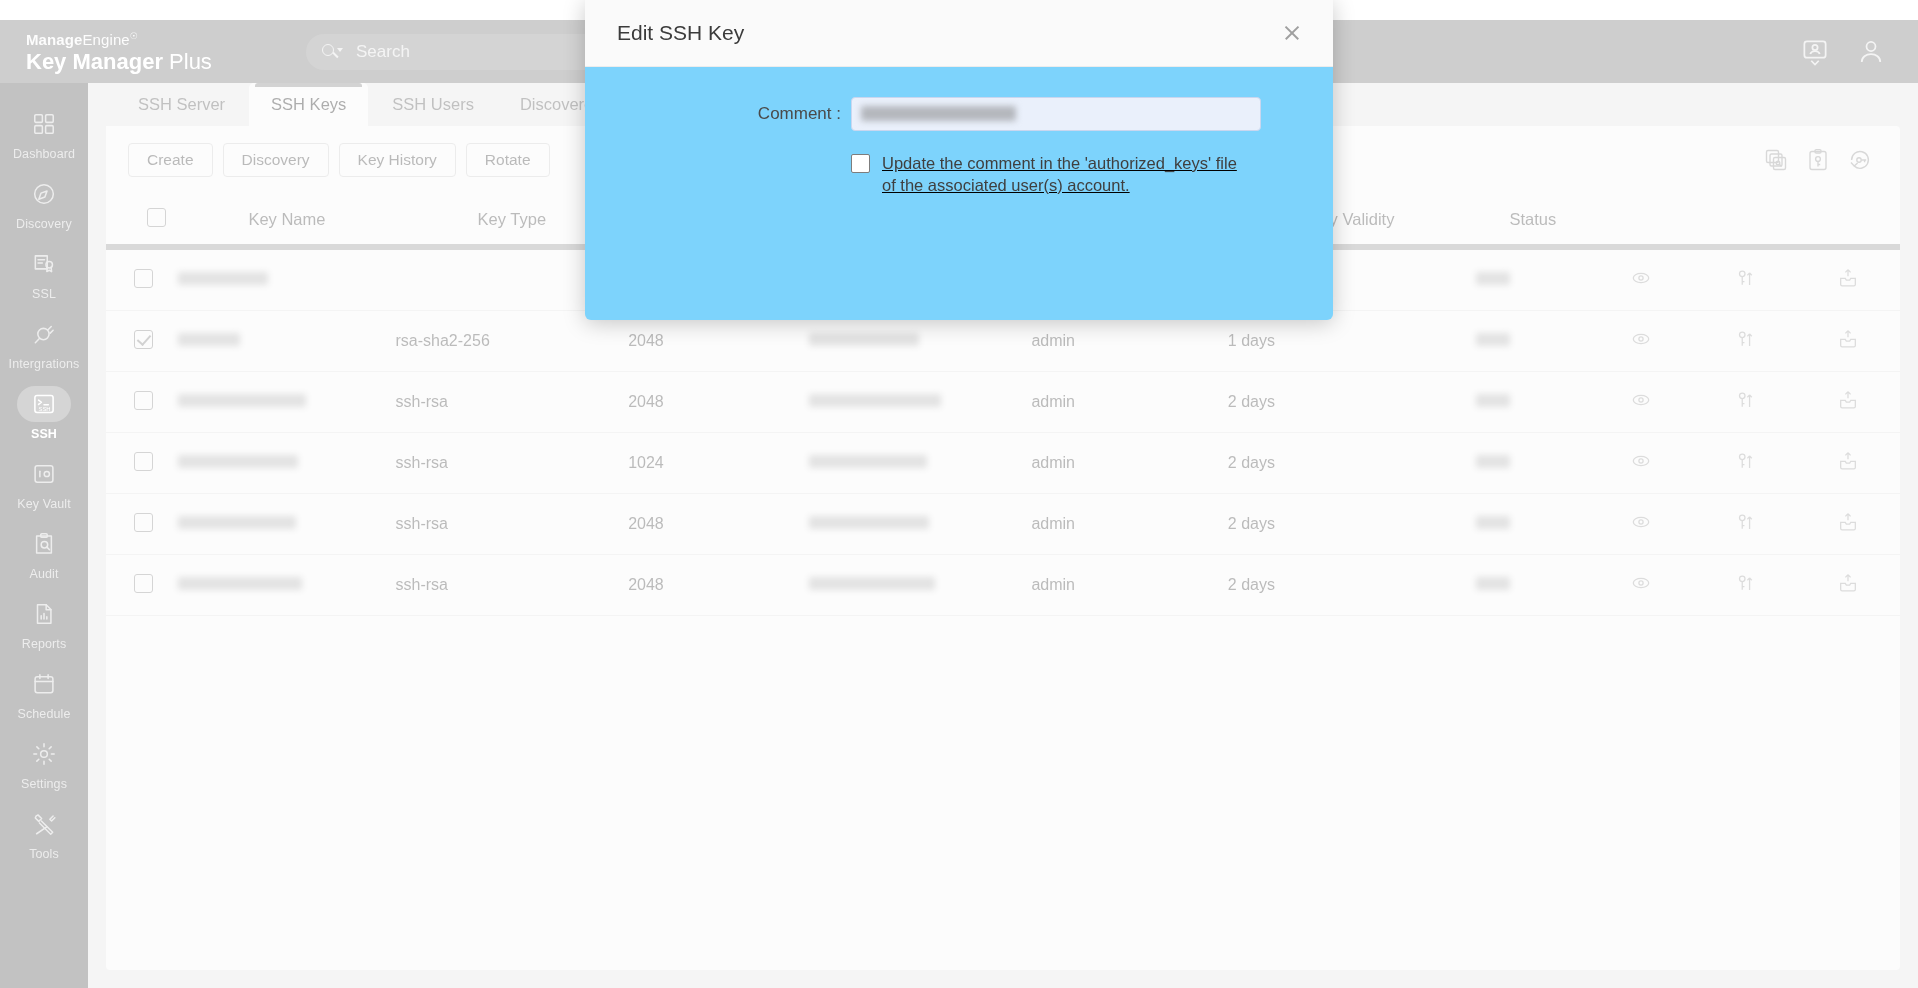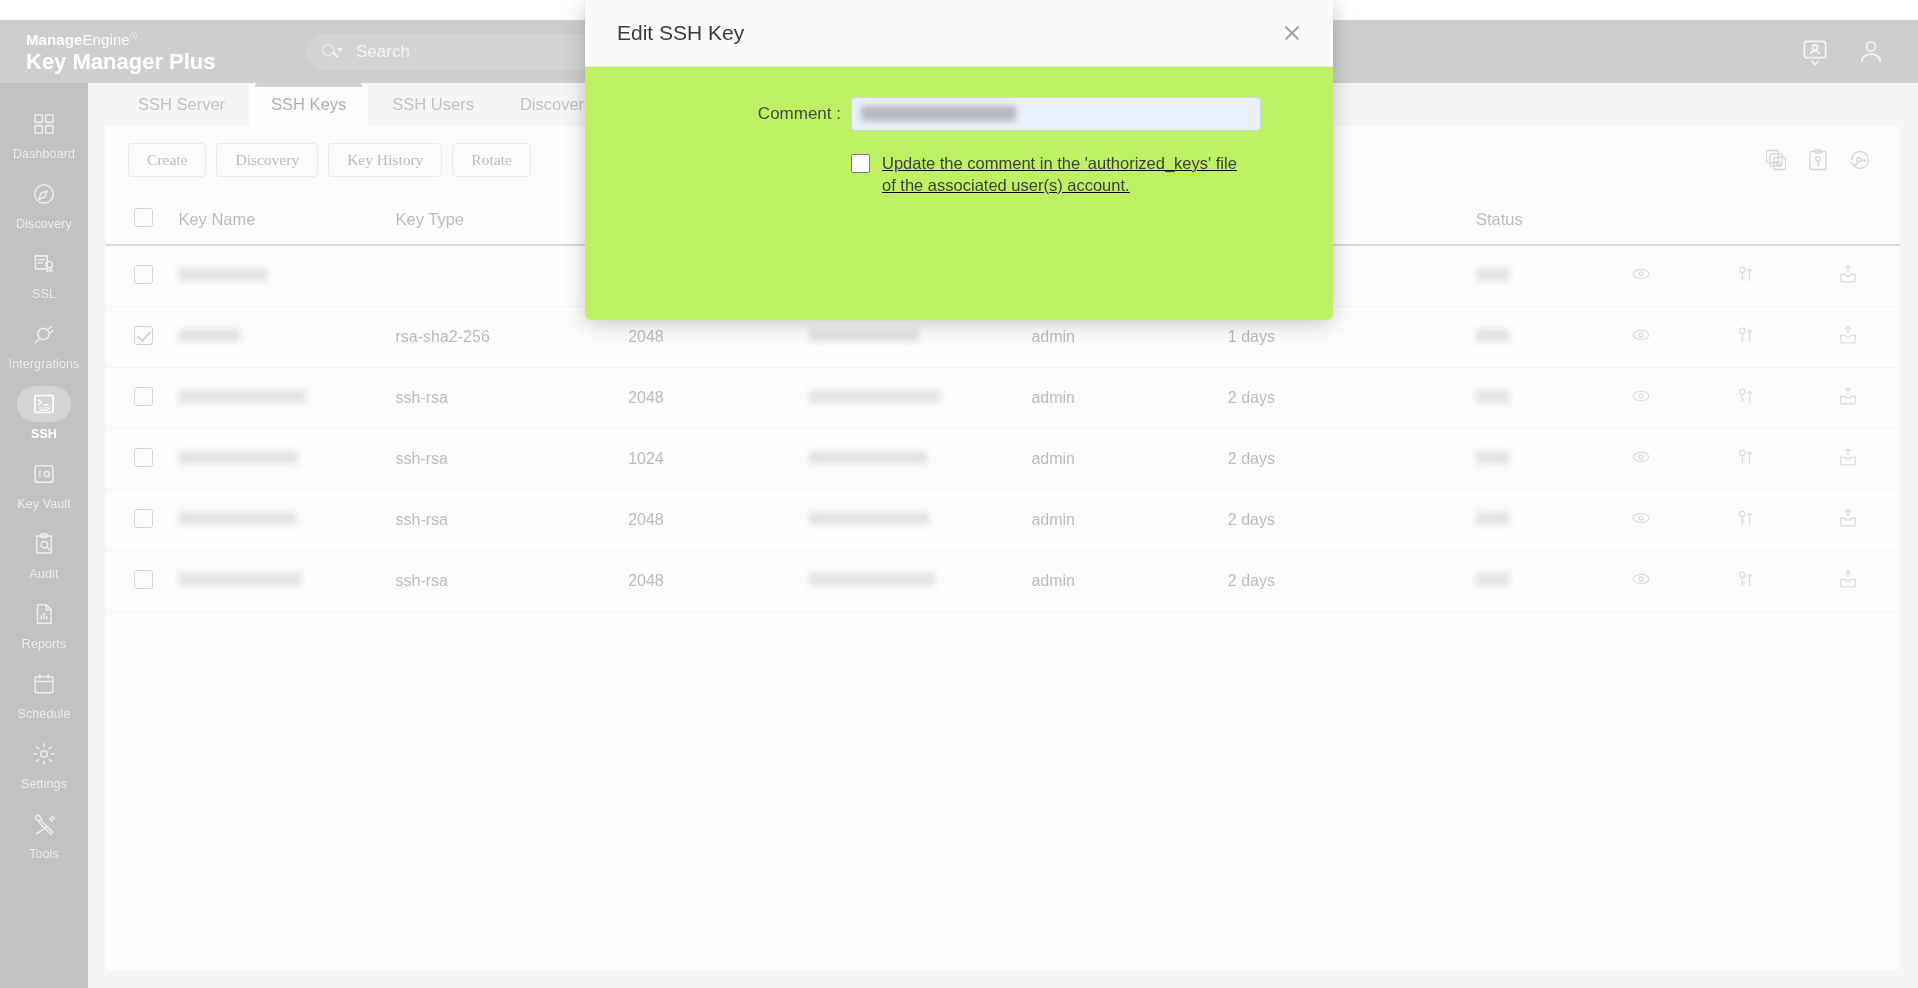--- a/index.html
+++ b/index.html
@@ -25,21 +25,21 @@
     display: flex; align-items: center;
   }
   .brand {
     width: 296px; padding-left: 26px; color: #ffffff; user-select: none;
   }
   .brand-top { font-size: 15px; letter-spacing: .1px; line-height: 17px; color: #f2f7f4; }
   .brand-top b { font-weight: 700; }
   .brand-top .reg { font-size: 9px; vertical-align: super; }
   .brand-main { font-size: 22px; line-height: 26px; margin-top: 1px; color: #ffffff; }
   .brand-main b { font-weight: 700; }
-  .brand-main span { font-weight: 700; }
+  .brand-main span { font-weight: 400; }
 
   .searchwrap {
     margin-left: 10px; width: 590px; height: 36px;
     background: rgba(255,255,255,0.13);
     border-radius: 18px;
     display: flex; align-items: center; padding: 0 16px;
   }
   .search-ic { width: 20px; height: 20px; position: relative; opacity: .85; }
   .search-ic .mag {
     position: absolute; left: 0; top: 2px; width: 12px; height: 12px;
@@ -100,30 +100,30 @@
   .tab.active::before {
     content: ""; position: absolute; left: 6px; right: 6px; top: 0; height: 4px;
     background: #63a487; border-radius: 3px 3px 0 0;
   }
   .panel { background: #f4f4f4; border-radius: 0 4px 4px 4px; height: calc(100% - 43px); }
 
   .toolbar { display: flex; align-items: center; padding: 17px 22px 0; }
   .tbtn {
     height: 34px; padding: 0 18px; border: 1px solid #cfcfcf; background: #f4f4f4;
     border-radius: 4px; font-size: 15.5px; color: #5a5a5a; margin-right: 10px;
-    font-family: Liberation Serif, serif; cursor: pointer;
+    font-family: Liberation Sans, sans-serif; cursor: pointer;
   }
   .tool-right { margin-left: auto; display: flex; gap: 18px; align-items: center; padding-right: 6px; }
   .tool-ic { width: 24px; height: 24px; opacity: .62; cursor: pointer; }
 
   
   table.grid { width: 100%; border-collapse: collapse; margin-top: 18px; table-layout: fixed; }
   table.grid th {
-    text-align: left; font-size: 16.5px; color: #5e5e5e; font-weight: 400;
-    padding: 13px 0 13px 0; border-bottom: 2px solid #a3a3a3;
+    text-align: center; font-size: 16.5px; color: #5e5e5e; font-weight: 400;
+    padding: 13px 0 13px 0; border-bottom: 6px solid #a3a3a3;
   }
   table.grid td {
     font-size: 16px; color: #5d5d5d; padding: 17px 0;
     border-bottom: 1px solid #e2e2e2;
   }
   .c-chk   { width: 70px;  padding-left: 28px !important; }
   .c-name  { width: 210px; }
   .c-type  { width: 225px; }
   .c-size  { width: 175px; }
   .c-user  { width: 215px; }
@@ -159,21 +159,21 @@
     width: 41px; height: 30px; border: 1px solid #d2d2d2; border-radius: 4px;
     background: #f4f4f4; display: flex; align-items: center; justify-content: center;
     color: #8a8a8a; font-size: 15px; cursor: pointer;
   }
   .pinfo { font-size: 16.5px; color: #5d5d5d; padding: 0 6px; }
 
   
   .modal-overlay { position: absolute; inset: 0; background: rgba(255,255,255,0.0); }
   .modal {
     position: absolute; left: 585px; top: 0; width: 748px; height: 320px;
-    background: #bef264; border-radius: 0 0 6px 6px;
+    background: #7dd3fc; border-radius: 0 0 6px 6px;
     box-shadow: 0 3px 22px rgba(0,0,0,0.22);
     display: flex; flex-direction: column;
   }
   .modal-head {
     height: 67px; background: #fafafa; border-bottom: 1px solid #ececec;
     display: flex; align-items: center; padding: 0 24px 0 32px; border-radius: 0 0 0 0;
   }
   .modal-title { font-size: 21px; color: #3b3b3b; }
   .modal-close {
     margin-left: auto; width: 34px; height: 34px; position: relative; cursor: pointer; opacity: .55;

